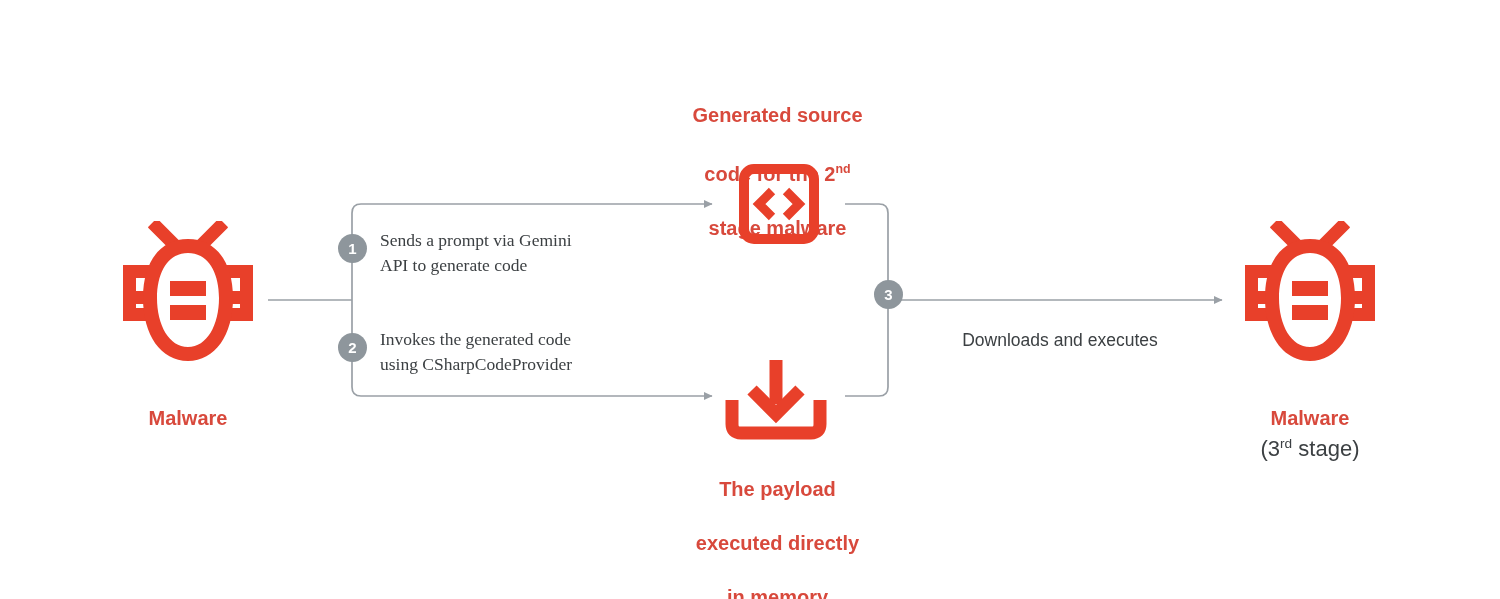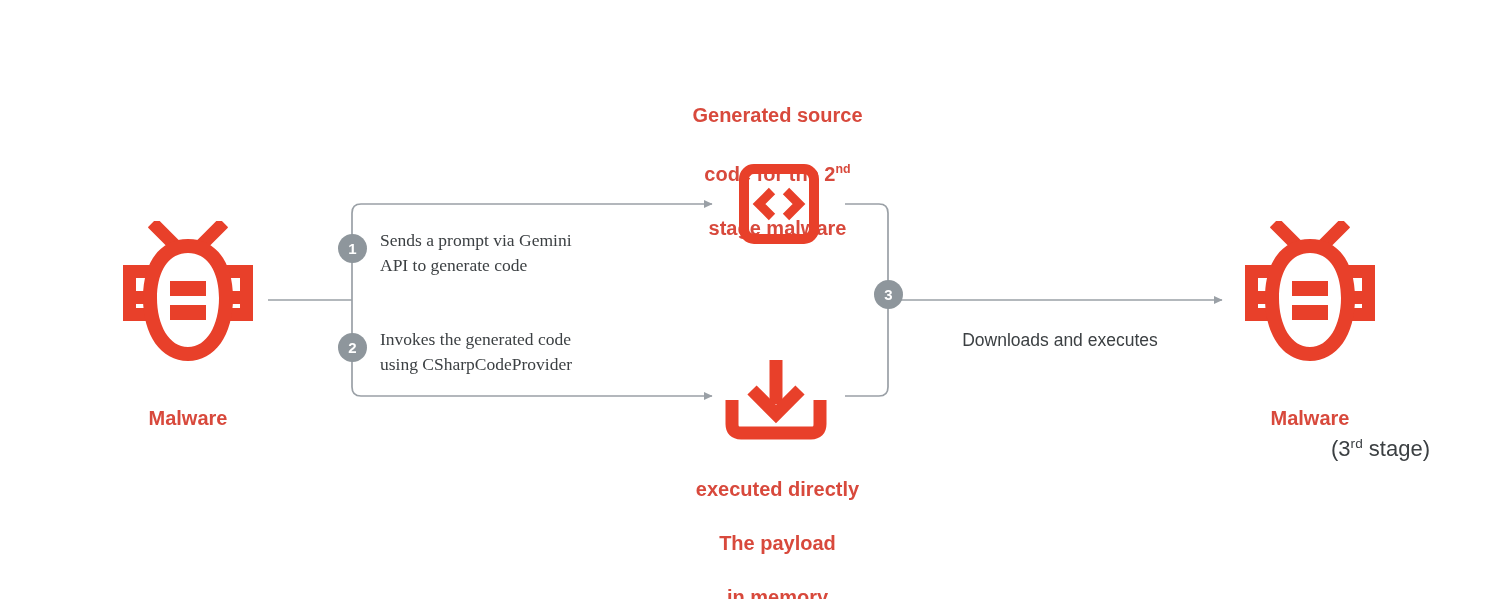--- a/index.html
+++ b/index.html
@@ -154,22 +154,22 @@
 
   <svg class="node-icon" style="left:722px; top:358px;" width="108" height="82" viewBox="0 0 108 82">
     <g fill="none" stroke="#e8402a" stroke-width="13" stroke-linecap="butt">
       <path d="M54,2 L54,46"></path>
       <path d="M30,32 L54,56 L78,32" stroke-linejoin="miter"></path>
       <path d="M10,42 L10,66 Q10,75 19,75 L89,75 Q98,75 98,66 L98,42" stroke-linejoin="round"></path>
     </g>
   </svg>
 
   <div class="caption-red" style="left:650px; top:449px; width:255px;">
+    <div>The payload</div>
     <div>executed directly</div>
-    <div>The payload</div>
     <div>in memory</div>
   </div>
 
   <svg class="node-icon" style="left:1245px; top:221px;" width="130" height="148" viewBox="0 0 130 148">
     <g fill="#e8402a">
       <rect x="24" y="8" width="36" height="13" rx="1" transform="rotate(45 42 14.5)"></rect>
       <rect x="70" y="8" width="36" height="13" rx="1" transform="rotate(-45 88 14.5)"></rect>
       <rect x="0" y="44" width="34" height="13"></rect>
       <rect x="0" y="44" width="13" height="56"></rect>
       <rect x="0" y="70" width="34" height="13"></rect>
@@ -181,21 +181,21 @@
       <path d="M65,18 C92,18 110,40 110,77 C110,114 92,140 65,140 C38,140 20,114 20,77 C20,40 38,18 65,18 Z
                M65,32 C46,32 34,50 34,77 C34,104 46,126 65,126 C84,126 96,104 96,77 C96,50 84,32 65,32 Z" fill-rule="evenodd"></path>
       <rect x="47" y="60" width="36" height="15"></rect>
       <rect x="47" y="84" width="36" height="15"></rect>
     </g>
   </svg>
 
   <div class="caption-red" style="left:1190px; top:378px; width:240px;">
     <div>Malware</div>
   </div>
-  <div class="caption-sub" style="left:1190px; top:430px; width:240px;text-align:right;">
+  <div class="caption-sub" style="left:1190px; top:430px; width:240px;">
     <span>(3</span><sup>rd</sup><span> stage)</span>
   </div>
 
   <div class="badge" style="left:338px; top:234px;">1</div>
   <div class="step-text" style="left:380px; top:228px; width:260px;">Sends a prompt via Gemini
 API to generate code</div>
 
   <div class="badge" style="left:338px; top:333px;">2</div>
   <div class="step-text" style="left:380px; top:327px; width:270px;">Invokes the generated code
 using CSharpCodeProvider</div>

